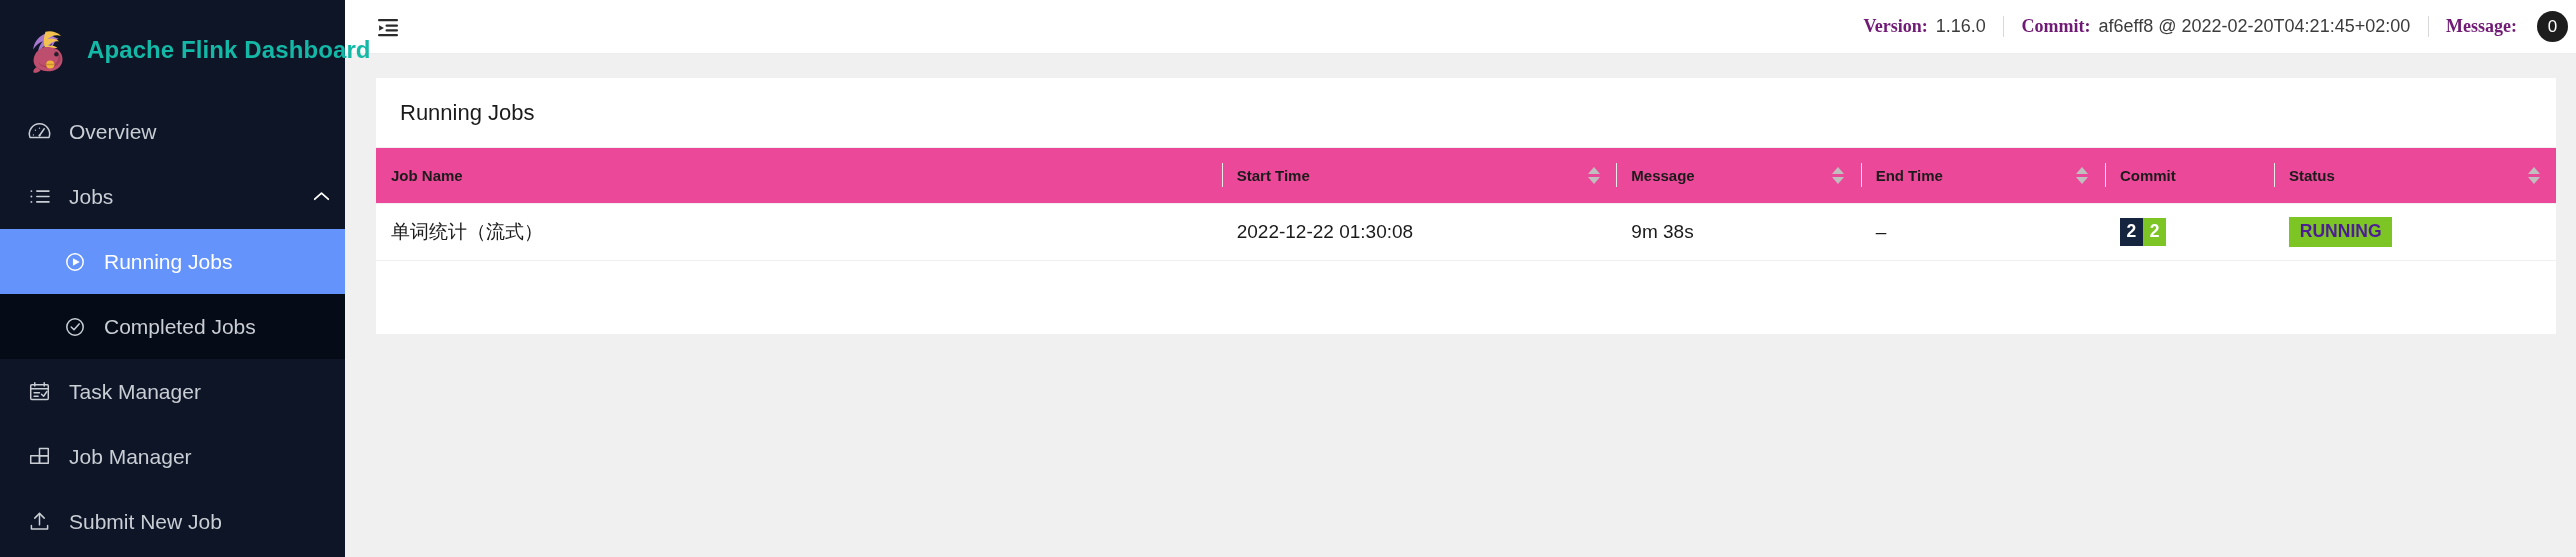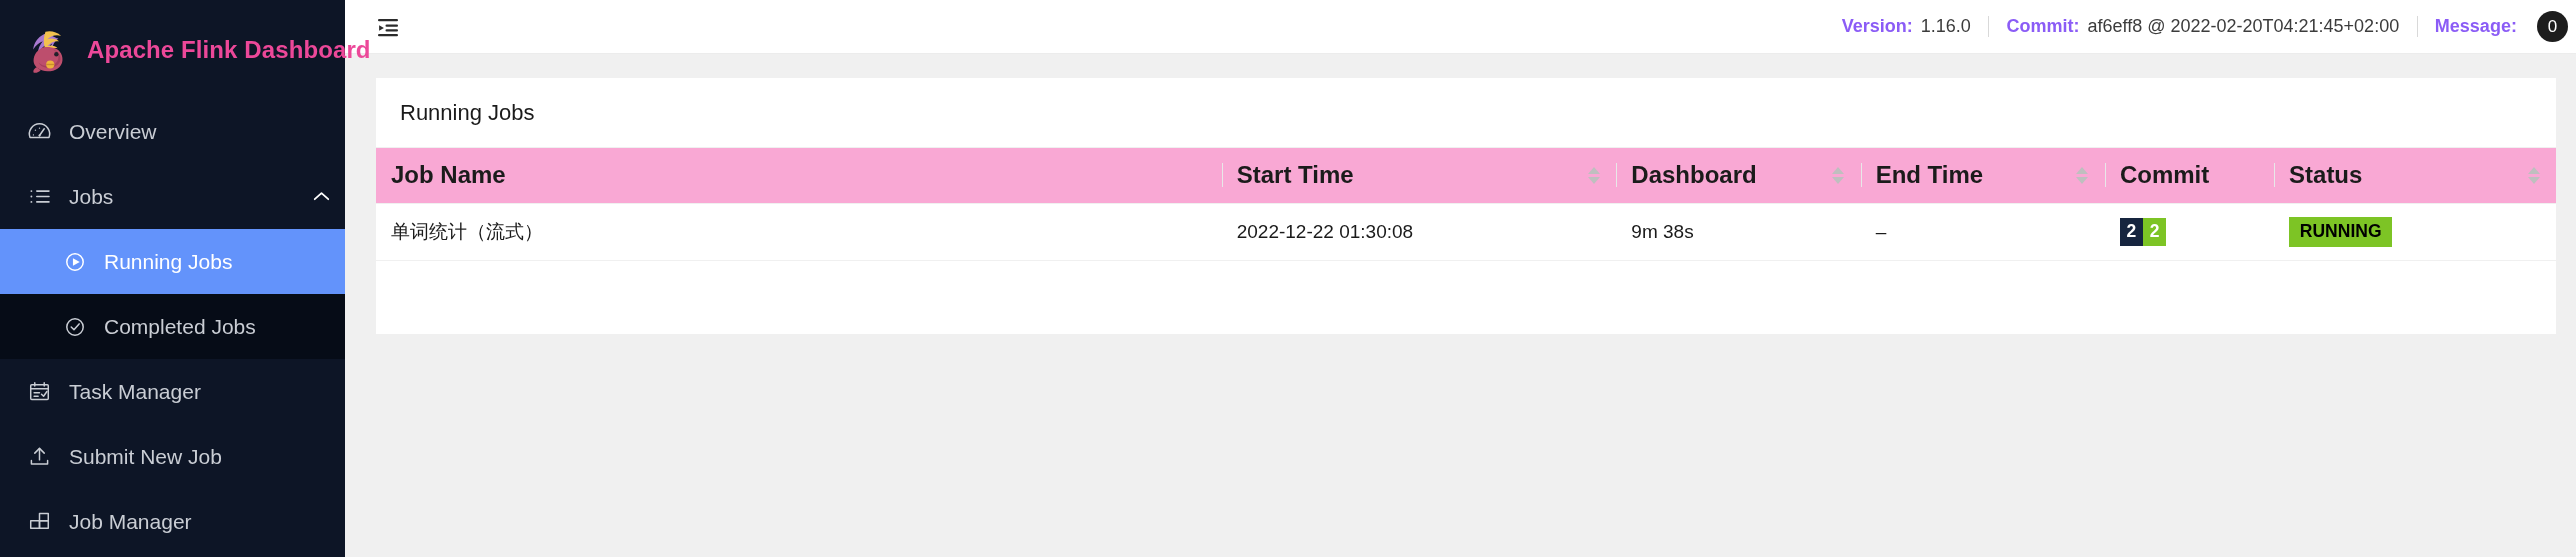--- a/index.html
+++ b/index.html
@@ -39,21 +39,21 @@
     padding-left: 23px;
     box-sizing: border-box;
   }
   .brand-logo {
     width: 49px;
     height: 49px;
     flex: 0 0 49px;
     margin-right: 15px;
   }
   .brand-title {
-    color: #ec4899;
+    color: #14b8a6;
     font-size: 24px;
     font-weight: bold;
     letter-spacing: 0.1px;
     white-space: nowrap;
   }
   .nav {
     flex: 1;
     display: flex;
     flex-direction: column;
   }
@@ -154,22 +154,23 @@
   .meta {
     display: flex;
     align-items: center;
     font-size: 18px;
     color: #3c3c3c;
     white-space: nowrap;
     padding: 0 17.5px;
   }
   .meta b {
     font-weight: bold;
-    color: #8b5cf6;
+    color: #701a75;
     margin-right: 8px;
+    font-family: Liberation Serif, serif;
   }
   .meta-sep {
     width: 0.7px;
     height: 21.6px;
     background: #d9d9d9;
   }
   .msg-badge {
     width: 31px;
     height: 31px;
     border-radius: 50%;
@@ -207,24 +208,24 @@
     color: #1b1b1b;
   }
   .card-body { padding: 0; }
 
   table.jobs {
     width: 100%;
     border-collapse: collapse;
     table-layout: fixed;
   }
   table.jobs thead th {
-    background: #f9a8d4;
+    background: #ec4899;
     height: 55px;
     text-align: center;
-    font-size: 24px;
+    font-size: 15px;
     font-weight: bold;
     color: #1b1b1b;
     padding: 0 15px 0 15px;
     box-sizing: border-box;
     border-bottom: 0.7px solid #f0f0f0;
     position: relative;
     white-space: nowrap;
     cursor: pointer;
   }
   table.jobs thead th .th-inner {
@@ -285,21 +286,21 @@
     box-sizing: border-box;
   }
   .status-pill {
     display: inline-flex;
     align-items: center;
     justify-content: center;
     height: 30px;
     padding: 0 10.8px;
     font-size: 17.5px;
     font-weight: bold;
-    color: #000000;
+    color: #4c1d95;
     box-sizing: border-box;
     text-align: right;
   }
   .card-filler { height: 73px; background: #ffffff; }
 </style>
 </head>
 <body>
 
 <div class="app">
 
@@ -387,38 +388,38 @@
             <line x1="12" y1="22" x2="20" y2="22"></line>
             <line x1="12" y1="27" x2="18" y2="27"></line>
             <polyline points="23,24 26,27 31,20"></polyline>
           </svg>
         </span>
         <span class="nav-label">Task Manager</span>
       </div>
 
       <div class="nav-item">
         <span class="nav-icon">
+          <svg viewBox="0 0 40 40" width="27" height="27" xmlns="http://www.w3.org/2000/svg" fill="none" stroke="#c9cdd4" stroke-width="2.2" stroke-linejoin="round">
+            <rect x="20" y="8" width="13" height="11"></rect>
+            <rect x="7" y="19" width="13" height="11"></rect>
+            <rect x="20" y="19" width="13" height="11"></rect>
+          </svg>
+        </span>
+        <span class="nav-label">Job Manager</span>
+      </div>
+
+      <div class="nav-item">
+        <span class="nav-icon">
           <svg viewBox="0 0 40 40" width="27" height="27" xmlns="http://www.w3.org/2000/svg" fill="none" stroke="#c9cdd4" stroke-width="2.2" stroke-linecap="round" stroke-linejoin="round">
             <line x1="20" y1="8" x2="20" y2="25"></line>
             <polyline points="13,15 20,8 27,15"></polyline>
             <polyline points="8,26 8,31 32,31 32,26"></polyline>
           </svg>
         </span>
         <span class="nav-label">Submit New Job</span>
-      </div>
-
-      <div class="nav-item">
-        <span class="nav-icon">
-          <svg viewBox="0 0 40 40" width="27" height="27" xmlns="http://www.w3.org/2000/svg" fill="none" stroke="#c9cdd4" stroke-width="2.2" stroke-linejoin="round">
-            <rect x="20" y="8" width="13" height="11"></rect>
-            <rect x="7" y="19" width="13" height="11"></rect>
-            <rect x="20" y="19" width="13" height="11"></rect>
-          </svg>
-        </span>
-        <span class="nav-label">Job Manager</span>
       </div>
 
     </nav>
   </aside>
 
   <section class="main">
 
     <header class="topbar">
       <span class="fold-btn">
         <svg viewBox="0 0 44 44" width="30" height="30" xmlns="http://www.w3.org/2000/svg" stroke="#2b2b2b" stroke-width="3.4" stroke-linecap="round">
@@ -476,21 +477,21 @@
                   <div class="th-inner">
                     <span>Start Time</span>
                     <span class="sorter">
                       <span class="tri up"></span>
                         <span class="tri down"></span>
                     </span>
                   </div>
                 </th>
                 <th>
                   <div class="th-inner">
-                    <span>Dashboard</span>
+                    <span>Message</span>
                     <span class="sorter">
                       <span class="tri up"></span>
                         <span class="tri down"></span>
                     </span>
                   </div>
                 </th>
                 <th>
                   <div class="th-inner">
                     <span>End Time</span>
                     <span class="sorter">

